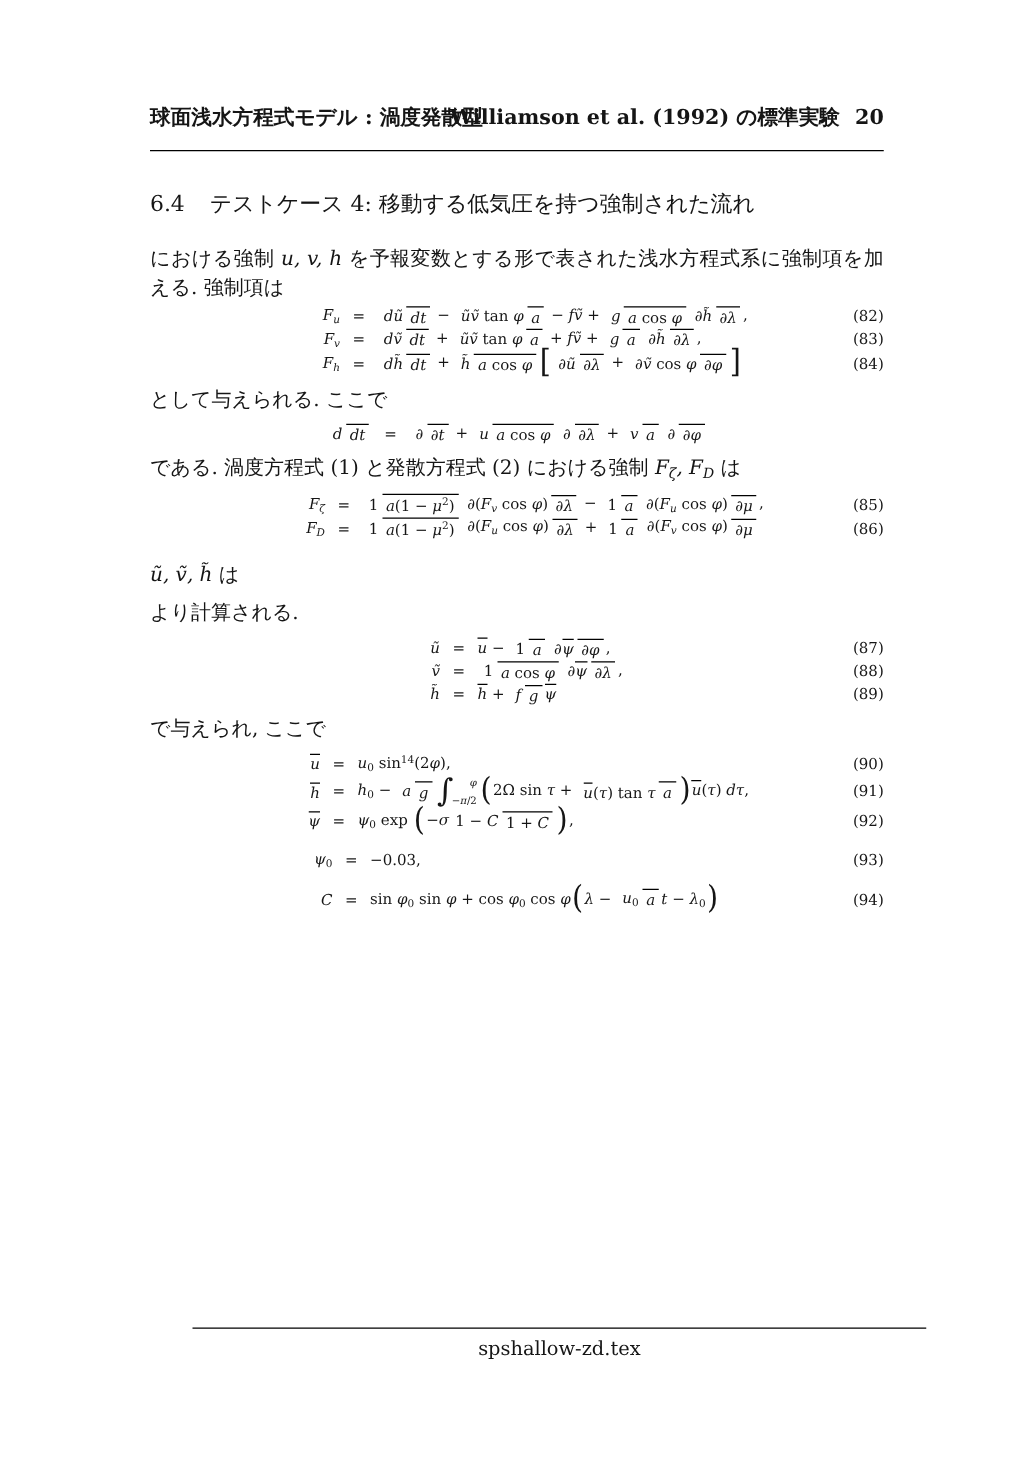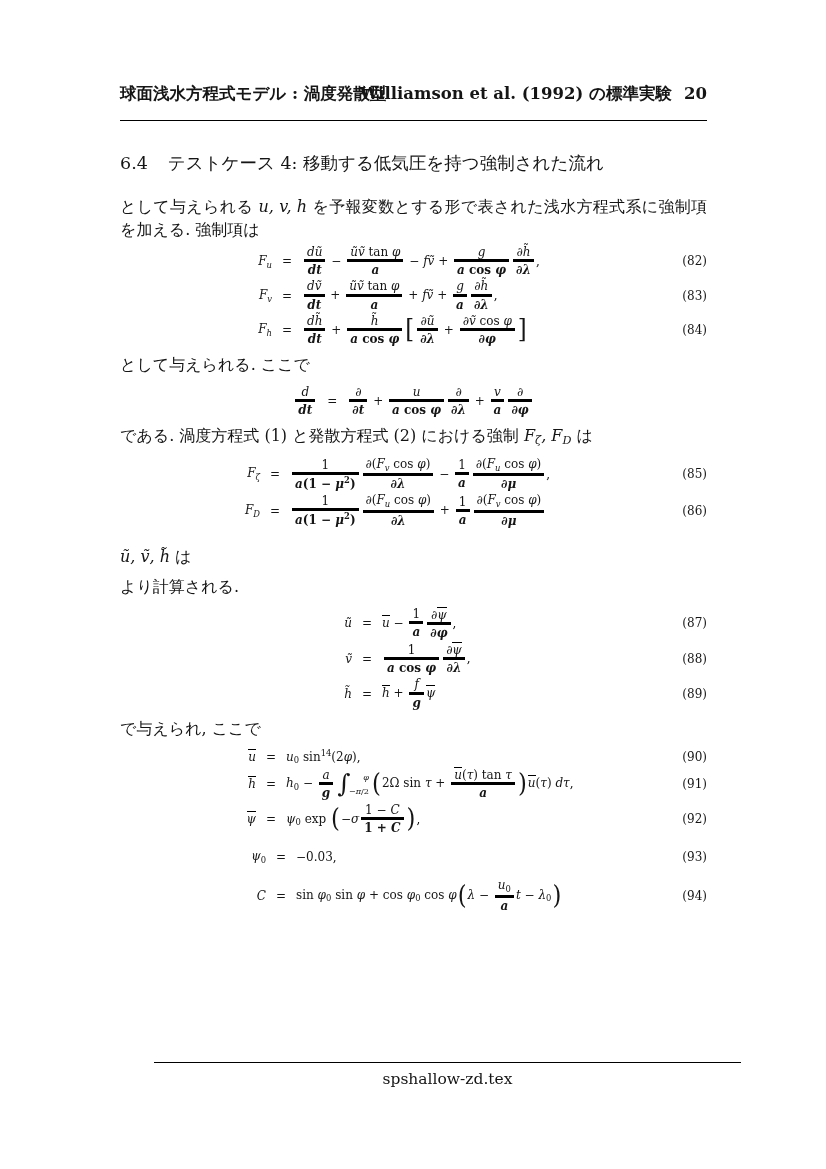--- a/index.html
+++ b/index.html
@@ -42,23 +42,23 @@
   .eqrel{padding:0 10px;}
   .eqrhs{white-space:nowrap;}
   .eqnum{margin-left:auto;padding-left:10px;}
   .g5{margin-top:14px;}
 
   
   .mi{font-style:italic;}
   .mr{}
   .msub{font-size:0.7em;vertical-align:-0.3em;}
   .msup{font-size:0.7em;vertical-align:0.55em;}
-  .frac{display:inline-flex;flex-direction:column;vertical-align:middle;margin:0 2px;}
+  .frac{display:inline-flex;align-items:center;vertical-align:middle;margin:0 2px;}
   .fn{padding:0 3px;line-height:1.18;display:block;text-align:center;}
-  .fd{padding:1px 3px 0;border-top:3px solid #000000;line-height:1.18;display:block;text-align:center;font-weight:bold;}
+  .fd{padding:1px 3px 0;border-top:1px solid #000000;line-height:1.18;display:block;text-align:center;}
   .ovl{display:inline-block;border-top:1px solid #000;padding-top:1px;line-height:1.05;}
   .bigd{display:inline-block;font-size:1.9em;line-height:0.85;vertical-align:middle;transform:scaleY(1.12);margin:0 1px;}
   .intw{display:inline-flex;align-items:center;vertical-align:middle;margin:0 2px;}
   .ints{font-size:2.1em;line-height:0.9;}
   .intl{display:inline-flex;flex-direction:column;justify-content:space-between;height:2.9em;font-size:0.68em;margin-left:-0.18em;}
   .ihi{align-self:flex-end;}
   .ilo{align-self:flex-start;}
 
   
   .footer{
@@ -77,21 +77,21 @@
       <span>球面浅水方程式モデル : 渦度発散型</span>
       <span class="hdr-en">Williamson et al. (1992) の標準実験</span>
     </span>
     <span class="hdr-page">20</span>
   </div>
 
   <div class="section-heading">
     <span class="sec-num">6.4</span><span>テストケース 4: 移動する低気圧を持つ強制された流れ</span>
   </div>
 
-  <div class="para"><span class="mr">として与えられる </span><span class="mi">u, v, h</span><span class="mr"> を予報変数とする形で表された浅水方程式系に強制項を加える. 強制項は</span></div>
+  <div class="para"><span class="mr">における強制 </span><span class="mi">u, v, h</span><span class="mr"> を予報変数とする形で表された浅水方程式系に強制項を加える. 強制項は</span></div>
 
   <div class="eqgroup g1">
     <div class="eqrow g1">
       <span class="eqlhs"><span class="mi">F</span><span class="msub"><span class="mi">u</span></span></span>
         <span class="eqrel">=</span>
         <span class="eqrhs"><span class="frac">
             <span class="fn"><span class="mi">dũ</span></span>
             <span class="fd"><span class="mi">dt</span></span>
           </span><span class="mr"> − </span><span class="frac">
             <span class="fn"><span class="mi">ũṽ</span><span class="mr"> tan </span><span class="mi">φ</span></span>

